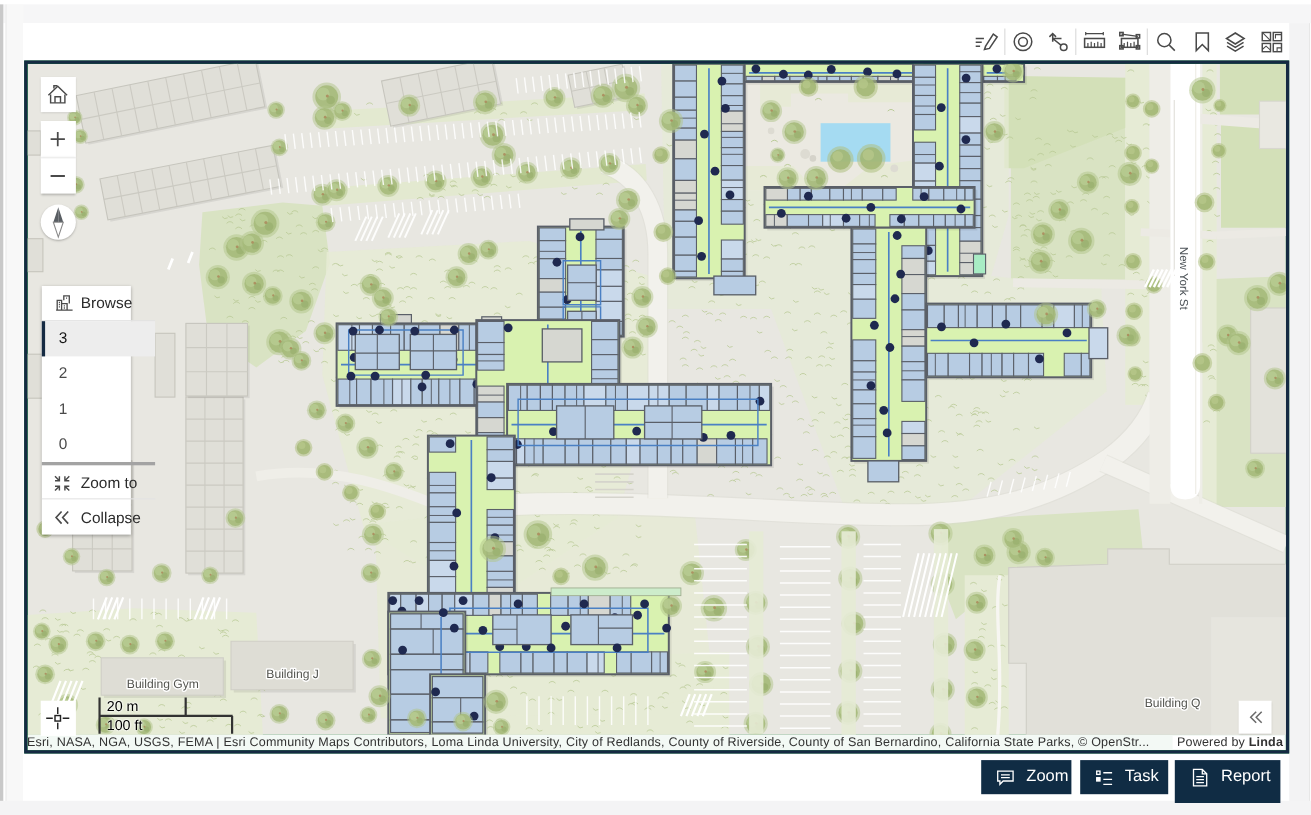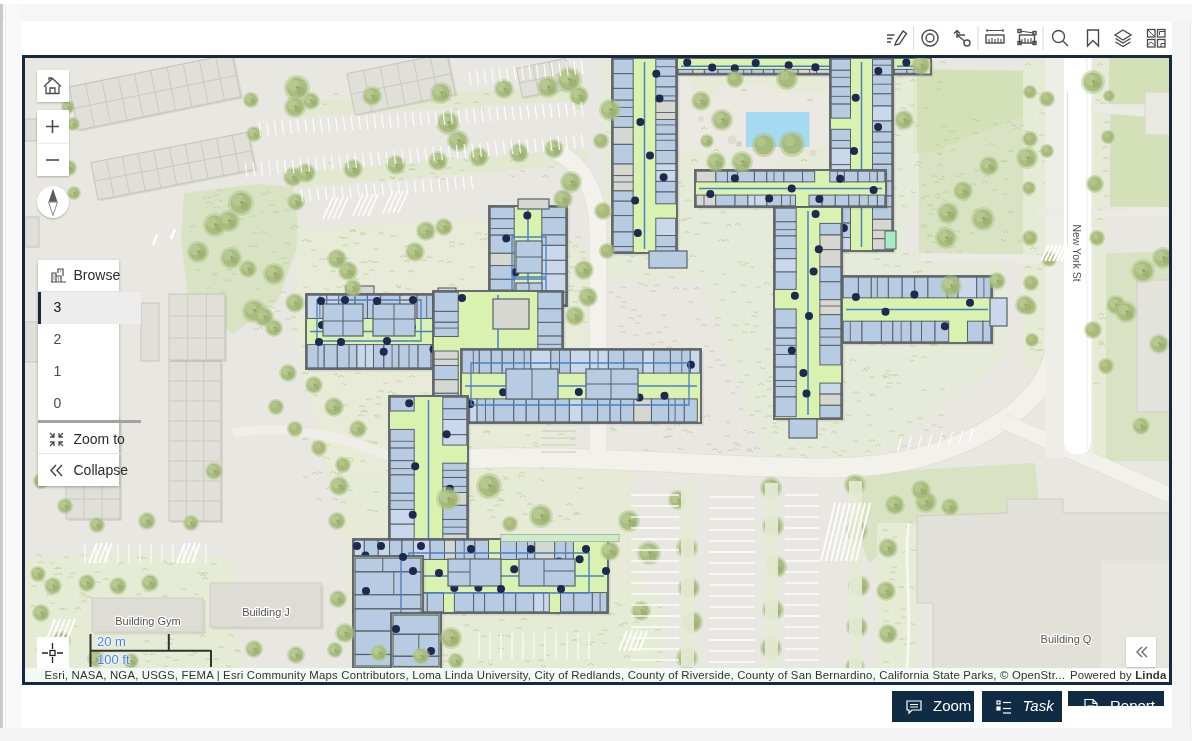--- a/index.html
+++ b/index.html
@@ -2208,21 +2208,21 @@
 <text x="147" y="624" font-size="11" fill="#53544f" text-anchor="middle" font-family="Liberation Sans, sans-serif" stroke="#ffffff" stroke-width="2.5" paint-order="stroke" stroke-linejoin="round">Building Gym</text>
 
 <text x="265" y="615" font-size="11" fill="#53544f" text-anchor="middle" font-family="Liberation Sans, sans-serif" stroke="#ffffff" stroke-width="2.5" paint-order="stroke" stroke-linejoin="round">Building J</text>
 
 <text x="1065" y="642" font-size="11" fill="#53544f" text-anchor="middle" font-family="Liberation Sans, sans-serif" stroke="#ffffff" stroke-width="2.5" paint-order="stroke" stroke-linejoin="round">Building Q</text>
 
 <text x="1072" y="252" font-size="10.5" fill="#4c5257" text-anchor="middle" font-family="Liberation Sans, sans-serif" stroke="#ffffff" stroke-width="2" paint-order="stroke" stroke-linejoin="round" transform="rotate(90 1072 252)">New York St</text>
 </svg>
 
 <div class="abs" style="left:0;top:610.5px;width:1144px;height:13.5px;background:rgba(255,255,255,0.95);font-size:11.4px;letter-spacing:0.18px;color:#323232;white-space:nowrap;">
-<span class="abs" style="left:20px;top:0.5px;">Esri, NASA, NGA, USGS, FEMA | Esri Community Maps Contributors, Loma Linda University, City of Redlands, County of Riverside, County of San Bernardino, California State Parks, © OpenStr...</span>
+<span class="abs" style="left:0;top:0.5px;">Esri, NASA, NGA, USGS, FEMA | Esri Community Maps Contributors, Loma Linda University, City of Redlands, County of Riverside, County of San Bernardino, California State Parks, © OpenStr...</span>
 <span class="abs" style="right:2px;top:0.5px;background:#fff;padding-left:4px;">Powered by <b>Linda</b></span>
 </div>
 </div>
 
 <div class="abs" style="left:37px;top:70px;width:31.5px;height:32px;background:#fff;box-shadow:0 1px 2px rgba(0,0,0,0.25);">
 <svg width="31" height="32" viewBox="0 0 31 32" fill="none" stroke="#4a4a4a" stroke-width="1.3">
 <path d="M 9,16 L 9,23.5 L 22,23.5 L 22,16"></path>
 <path d="M 7,16.5 L 15.5,8.5 L 24,16.5"></path>
 <path d="M 13,23.5 L 13,18 L 18,18 L 18,23.5"></path>
 <path d="M 12,10.5 L 12,8 L 15,8"></path>
@@ -2283,21 +2283,21 @@
 </div>
 
 <div class="abs" style="left:0;top:192.5px;width:103.5px;height:33px;border-top:1px solid #e3e3e3;">
 <svg class="abs" style="left:10px;top:8px;" width="17" height="17" viewBox="0 0 17 17" fill="none" stroke="#4a4a4a" stroke-width="1.5">
 <path d="M 8,3 L 3,8.5 L 8,14 M 14,3 L 9,8.5 L 14,14"></path>
 </svg>
 <span class="abs" style="left:36px;top:8px;text-align:center;">Collapse</span>
 </div>
 </div>
 
-<div class="abs" style="left:88px;top:630px;width:130px;height:40px;color:#3b82f6;font-size:13px;">
+<div class="abs" style="left:88px;top:630px;width:130px;height:40px;color:#000000;font-size:13px;">
 <svg class="abs" style="left:0;top:0;" width="130" height="40">
 <path d="M 2.5,4 L 2.5,37 M 2.5,20.8 L 123.5,20.8 M 80.8,4 L 80.8,20.8 M 123,20.8 L 123,37" stroke="#323232" stroke-width="2" fill="none"></path>
 </svg>
 <span class="abs" style="left:9px;top:4px;text-shadow:0 0 2px #fff,0 0 2px #fff,0 0 2px #fff;">20 m</span>
 <span class="abs" style="left:9px;top:22px;text-shadow:0 0 2px #fff,0 0 2px #fff,0 0 2px #fff;">100 ft</span>
 </div>
 
 <div class="abs" style="left:37px;top:636.5px;width:31.5px;height:32px;background:#fff;">
 <svg width="31" height="32" viewBox="0 0 31 32" stroke="#222" fill="none" stroke-width="1.3">
 <path d="M 15.5,6 L 15.5,12 M 15.5,20 L 15.5,26 M 5,16 L 11,16 M 20,16 L 26,16"></path>
@@ -2320,23 +2320,23 @@
 </div>
 
 <div class="abs" style="left:981.5px;top:691px;width:80px;height:31px;background:#102c44;color:#fff;font-size:15px;">
 <svg class="abs" style="left:13px;top:7px;" width="18" height="18" viewBox="0 0 18 18" fill="none" stroke="#fff" stroke-width="1.2">
 <rect x="2" y="3" width="3" height="3"></rect>
       <path d="M 8,4.5 L 16,4.5"></path>
 <rect x="2" y="9" width="3" height="3" fill="#fff"></rect>
       <path d="M 8,10.5 L 16,10.5"></path>
 <path d="M 8,15 L 16,15"></path>
 </svg>
-<span class="abs" style="left:41px;top:6px;font-style:italic;">Task</span>
+<span class="abs" style="left:41px;top:6px;">Task</span>
 </div>
 
-<div class="abs" style="left:1068px;top:691px;width:96px;height:15px;background:#102c44;color:#fff;font-size:15px;">
+<div class="abs" style="left:1068px;top:691px;width:96px;height:39px;background:#102c44;color:#fff;font-size:15px;">
 <svg class="abs" style="left:14px;top:7px;" width="18" height="18" viewBox="0 0 18 18" fill="none" stroke="#fff" stroke-width="1.2">
 <path d="M 3,1.5 L 11,1.5 L 15,5.5 L 15,16.5 L 3,16.5 Z"></path>
 <path d="M 11,1.5 L 11,5.5 L 15,5.5"></path>
 <path d="M 5.5,8 L 12.5,8 M 5.5,10.7 L 12.5,10.7 M 5.5,13.4 L 12.5,13.4"></path>
 </svg>
 <span class="abs" style="left:42px;top:6px;">Report</span>
 </div>
 
 </body></html>

